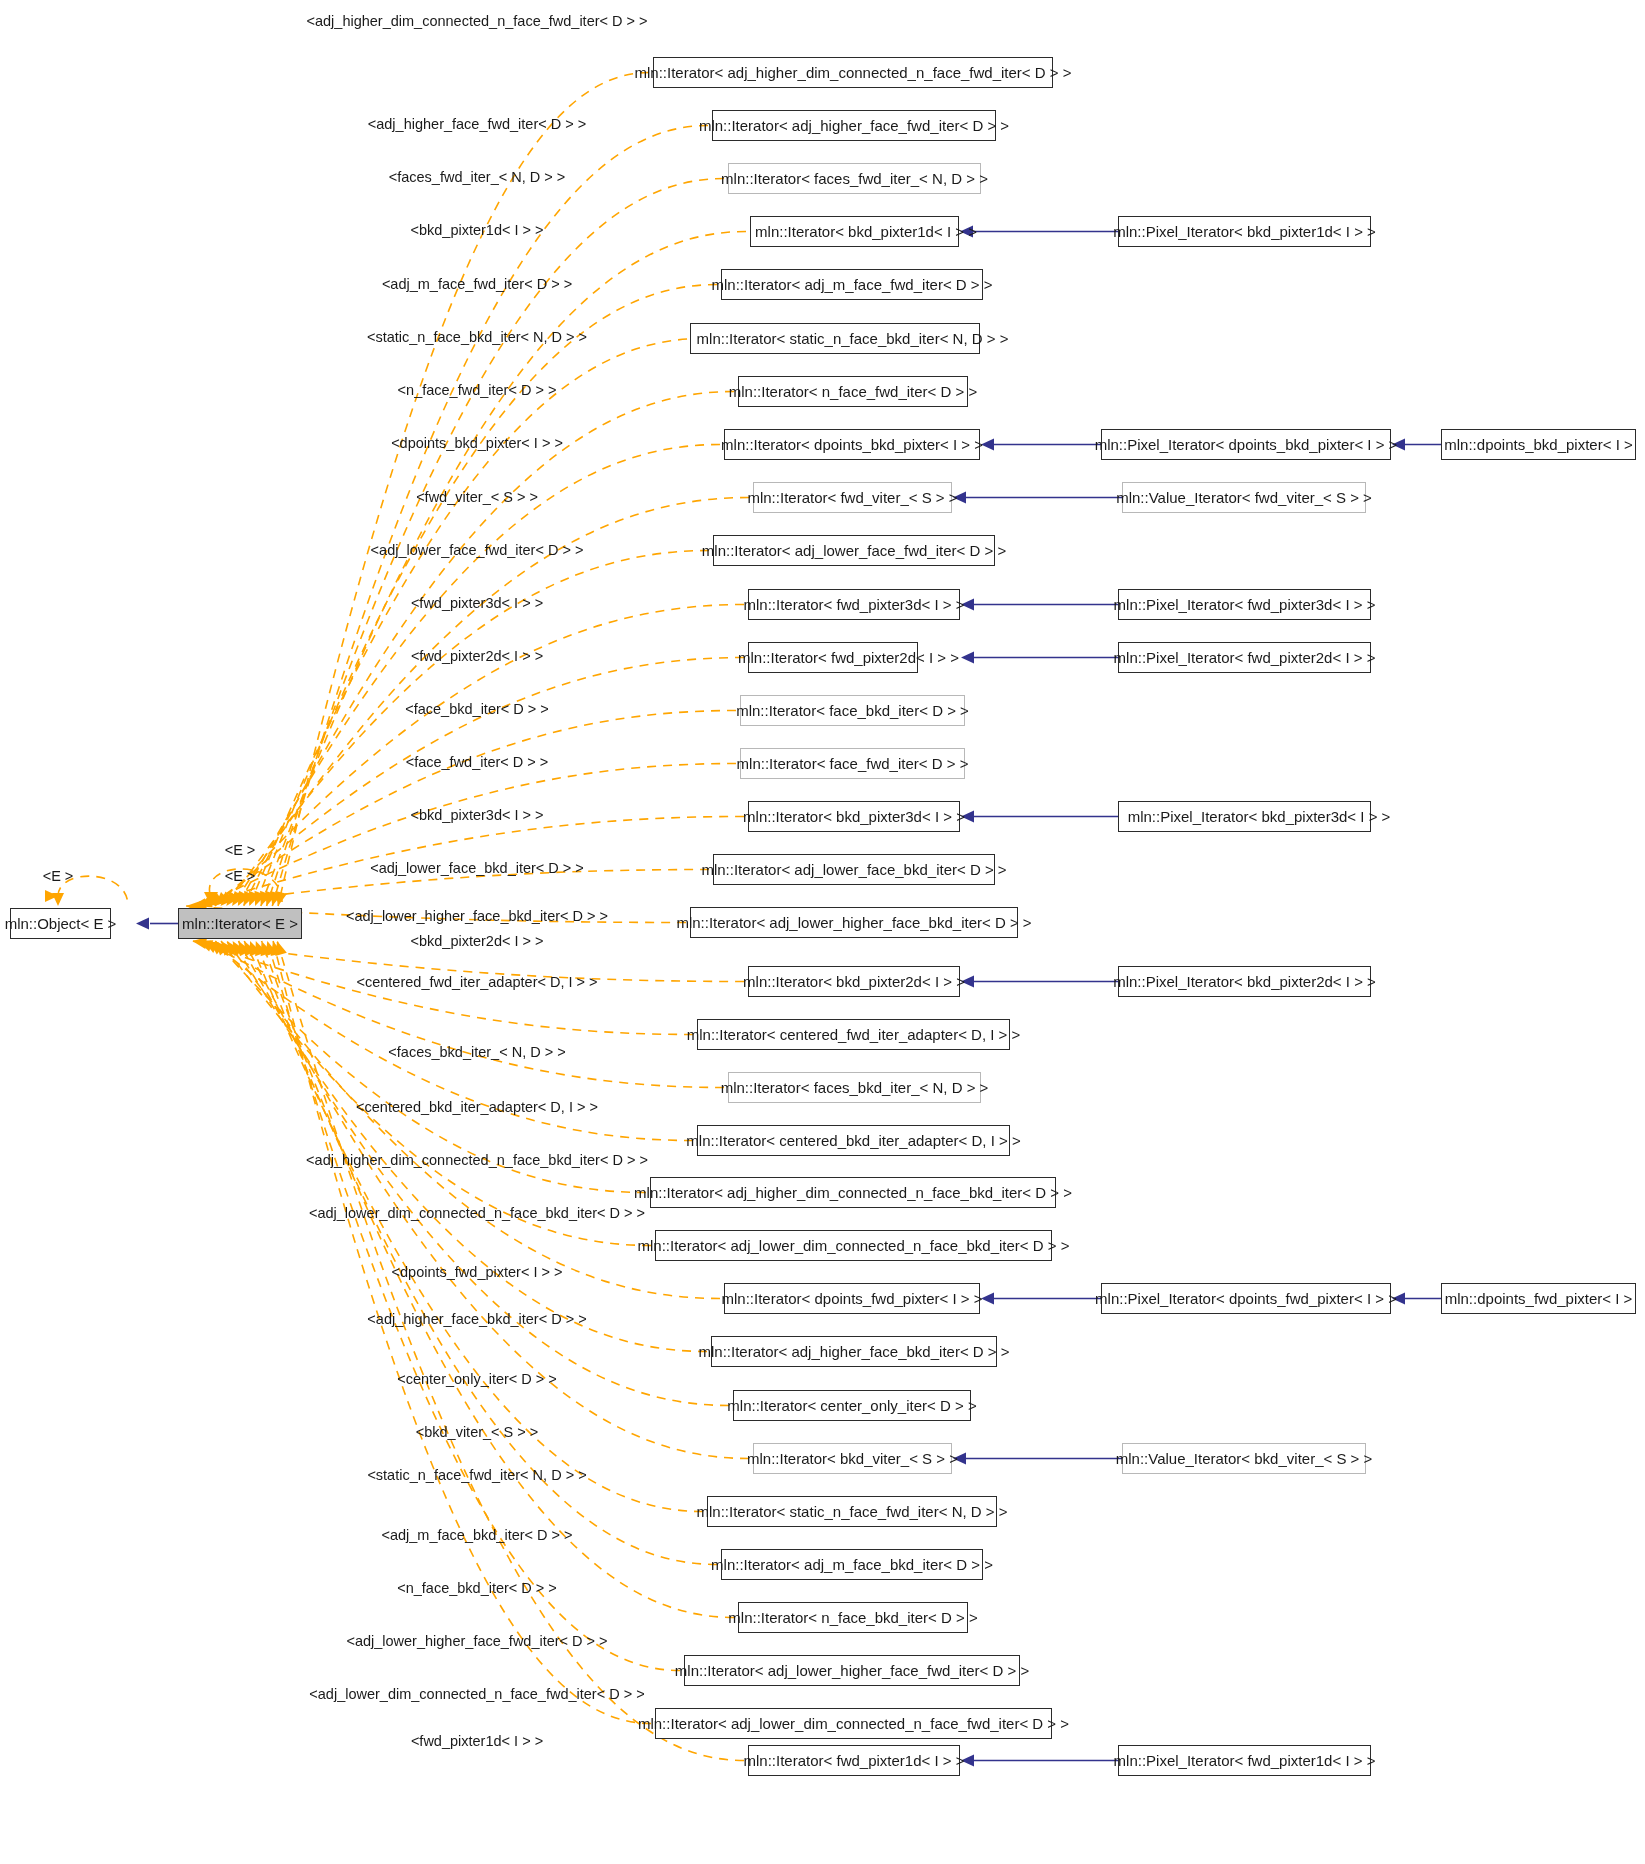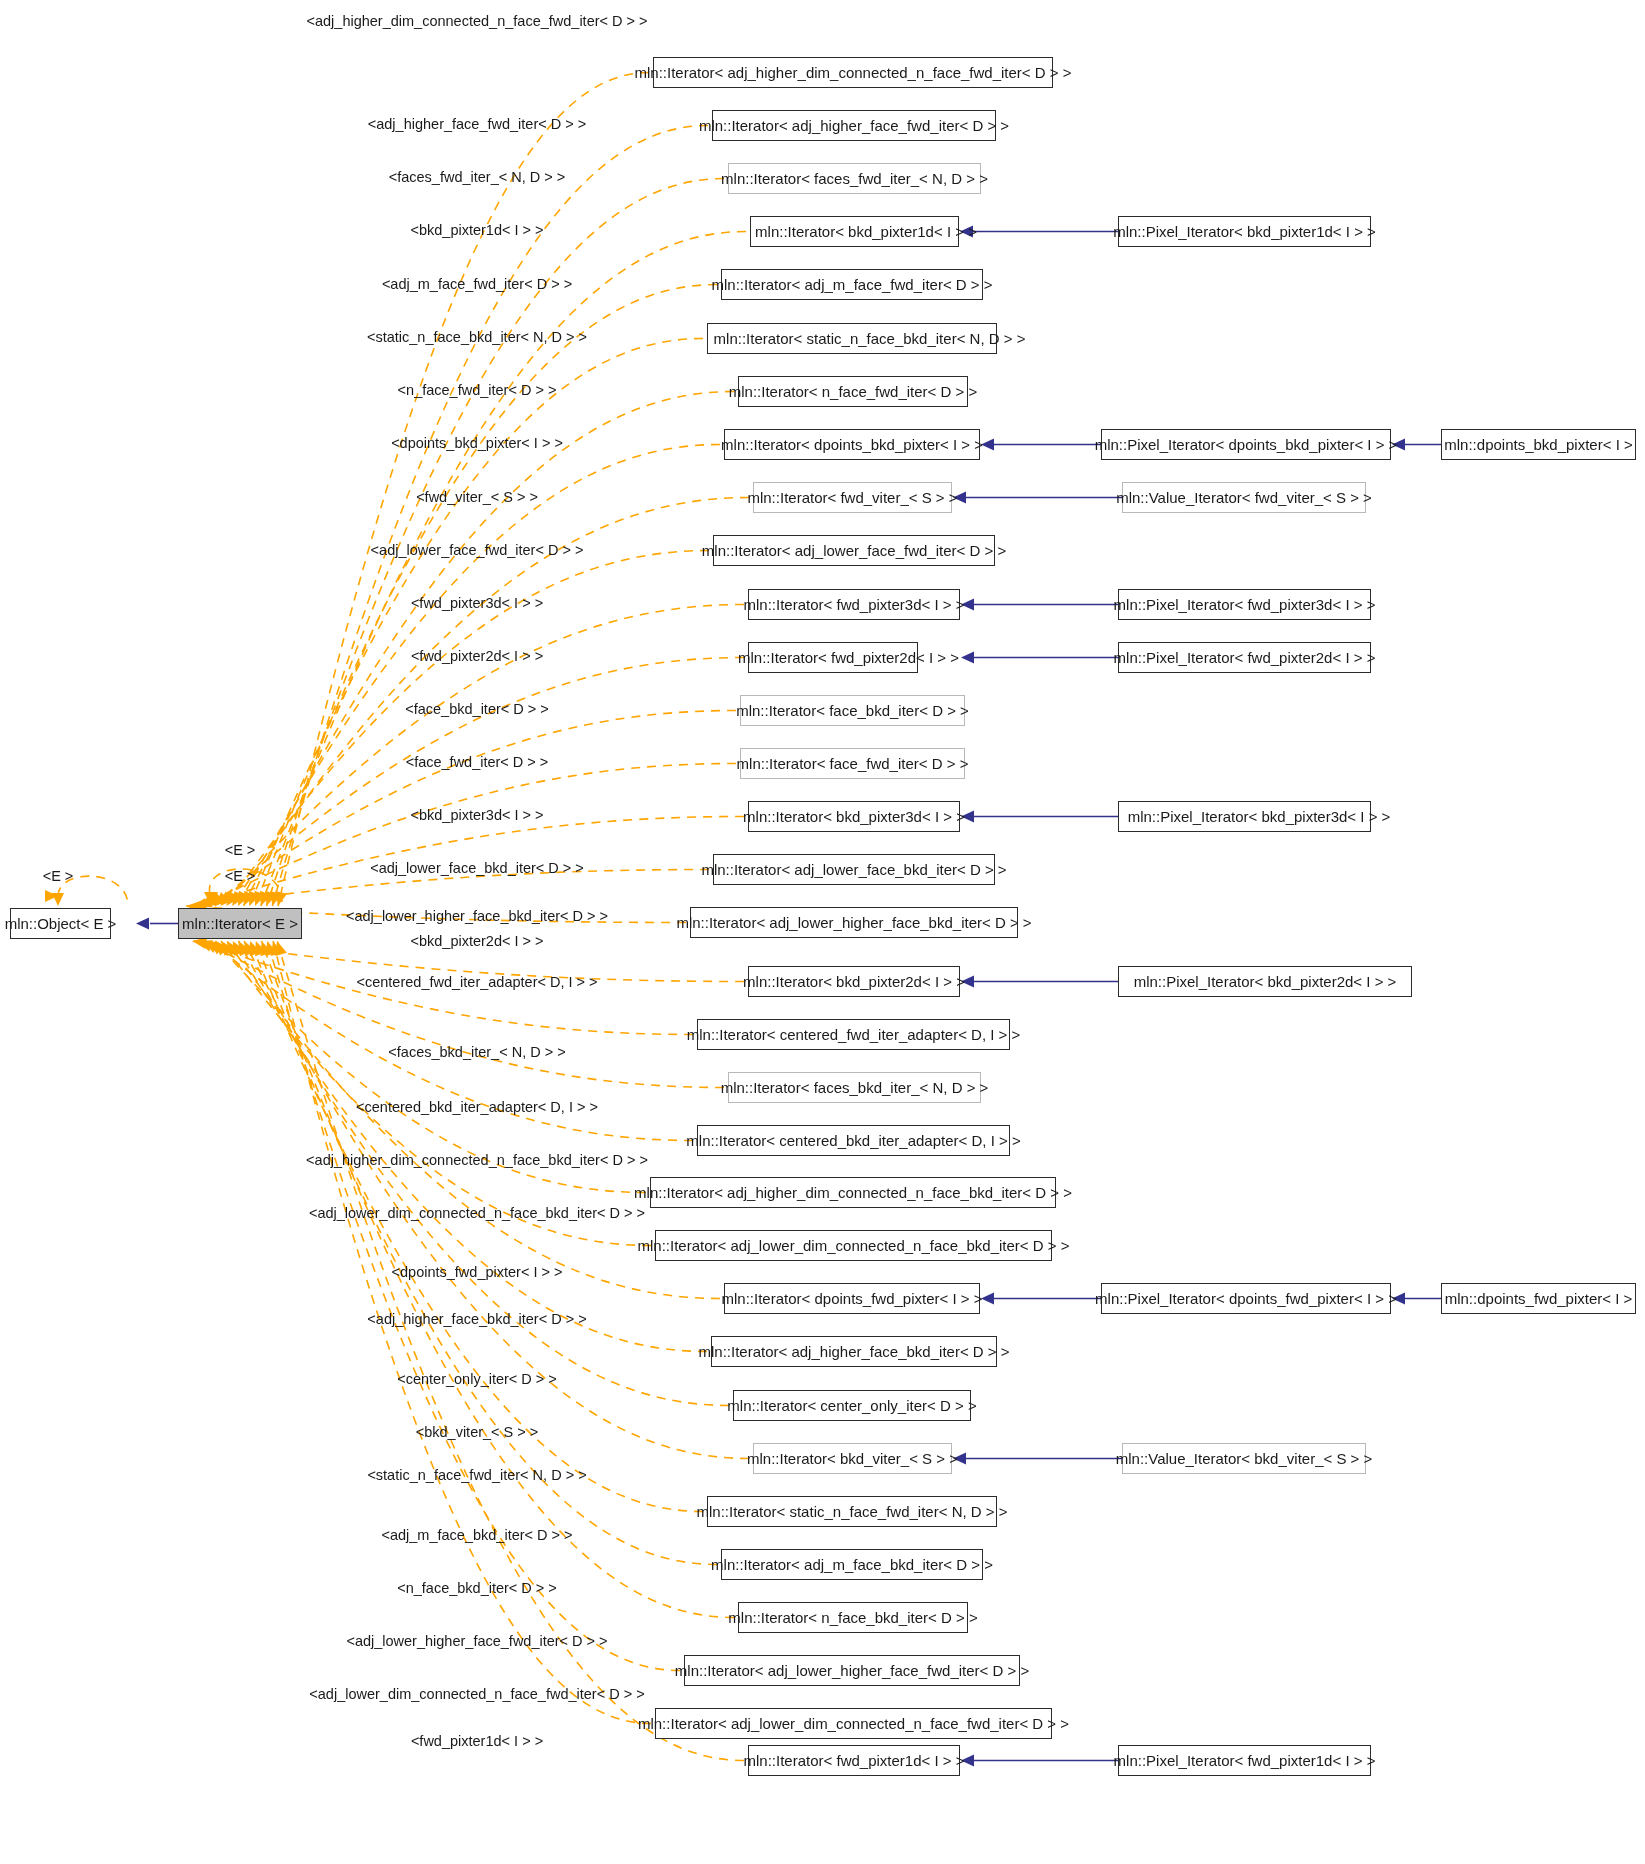--- a/index.html
+++ b/index.html
@@ -149,21 +149,21 @@
       <div class="elabel c" style="left: 477px; top: 117px;">&lt;adj_higher_face_fwd_iter&lt; D &gt; &gt;</div>
       <div class="node" style="left: 712px; top: 110px; width: 284px;">mln::Iterator&lt; adj_higher_face_fwd_iter&lt; D &gt; &gt;</div>
       <div class="elabel c" style="left: 477px; top: 170px;">&lt;faces_fwd_iter_&lt; N, D &gt; &gt;</div>
       <div class="node grey" style="left: 728px; top: 163px; width: 253px;">mln::Iterator&lt; faces_fwd_iter_&lt; N, D &gt; &gt;</div>
       <div class="elabel c" style="left: 477px; top: 223px;">&lt;bkd_pixter1d&lt; I &gt; &gt;</div>
       <div class="node" style="left: 750px; top: 216px; width: 209px; padding-left: 32px;">mln::Iterator&lt; bkd_pixter1d&lt; I &gt; &gt;</div>
       <div class="node" style="left: 1118px; top: 216px; width: 253px;">mln::Pixel_Iterator&lt; bkd_pixter1d&lt; I &gt; &gt;</div>
       <div class="elabel c" style="left: 477px; top: 277px;">&lt;adj_m_face_fwd_iter&lt; D &gt; &gt;</div>
       <div class="node" style="left: 721px; top: 269px; width: 262px;">mln::Iterator&lt; adj_m_face_fwd_iter&lt; D &gt; &gt;</div>
       <div class="elabel c" style="left: 477px; top: 330px;">&lt;static_n_face_bkd_iter&lt; N, D &gt; &gt;</div>
-      <div class="node" style="left: 707px; top: 323px; width: 290px; padding-left: 44px;">mln::Iterator&lt; static_n_face_bkd_iter&lt; N, D &gt; &gt;</div>
+      <div class="node" style="left: 690px; top: 323px; width: 290px; padding-left: 44px;">mln::Iterator&lt; static_n_face_bkd_iter&lt; N, D &gt; &gt;</div>
       <div class="elabel c" style="left: 477px; top: 383px;">&lt;n_face_fwd_iter&lt; D &gt; &gt;</div>
       <div class="node" style="left: 738px; top: 376px; width: 230px;">mln::Iterator&lt; n_face_fwd_iter&lt; D &gt; &gt;</div>
       <div class="elabel c" style="left: 477px; top: 436px;">&lt;dpoints_bkd_pixter&lt; I &gt; &gt;</div>
       <div class="node" style="left: 724px; top: 429px; width: 256px;">mln::Iterator&lt; dpoints_bkd_pixter&lt; I &gt; &gt;</div>
       <div class="node" style="left: 1101px; top: 429px; width: 290px;">mln::Pixel_Iterator&lt; dpoints_bkd_pixter&lt; I &gt; &gt;</div>
       <div class="node" style="left: 1441px; top: 429px; width: 195px;">mln::dpoints_bkd_pixter&lt; I &gt;</div>
       <div class="elabel c" style="left: 477px; top: 490px;">&lt;fwd_viter_&lt; S &gt; &gt;</div>
       <div class="node grey" style="left: 753px; top: 482px; width: 199px;">mln::Iterator&lt; fwd_viter_&lt; S &gt; &gt;</div>
       <div class="node grey" style="left: 1122px; top: 482px; width: 244px;">mln::Value_Iterator&lt; fwd_viter_&lt; S &gt; &gt;</div>
       <div class="elabel c" style="left: 477px; top: 543px;">&lt;adj_lower_face_fwd_iter&lt; D &gt; &gt;</div>
@@ -180,21 +180,21 @@
       <div class="node grey" style="left: 740px; top: 748px; width: 225px;">mln::Iterator&lt; face_fwd_iter&lt; D &gt; &gt;</div>
       <div class="elabel c" style="left: 477px; top: 808px;">&lt;bkd_pixter3d&lt; I &gt; &gt;</div>
       <div class="node" style="left: 748px; top: 801px; width: 212px;">mln::Iterator&lt; bkd_pixter3d&lt; I &gt; &gt;</div>
       <div class="node" style="left: 1118px; top: 801px; width: 253px; padding-left: 38px;">mln::Pixel_Iterator&lt; bkd_pixter3d&lt; I &gt; &gt;</div>
       <div class="elabel c" style="left: 477px; top: 861px;">&lt;adj_lower_face_bkd_iter&lt; D &gt; &gt;</div>
       <div class="node" style="left: 713px; top: 854px; width: 282px;">mln::Iterator&lt; adj_lower_face_bkd_iter&lt; D &gt; &gt;</div>
       <div class="elabel c" style="left: 477px; top: 909px;">&lt;adj_lower_higher_face_bkd_iter&lt; D &gt; &gt;</div>
       <div class="node" style="left: 690px; top: 907px; width: 328px;">mln::Iterator&lt; adj_lower_higher_face_bkd_iter&lt; D &gt; &gt;</div>
       <div class="elabel c" style="left: 477px; top: 934px;">&lt;bkd_pixter2d&lt; I &gt; &gt;</div>
       <div class="node" style="left: 748px; top: 966px; width: 212px;">mln::Iterator&lt; bkd_pixter2d&lt; I &gt; &gt;</div>
-      <div class="node" style="left: 1118px; top: 966px; width: 294px;">mln::Pixel_Iterator&lt; bkd_pixter2d&lt; I &gt; &gt;</div>
+      <div class="node" style="left: 1118px; top: 966px; width: 253px;">mln::Pixel_Iterator&lt; bkd_pixter2d&lt; I &gt; &gt;</div>
       <div class="elabel c" style="left: 477px; top: 975px;">&lt;centered_fwd_iter_adapter&lt; D, I &gt; &gt;</div>
       <div class="node" style="left: 697px; top: 1019px; width: 313px;">mln::Iterator&lt; centered_fwd_iter_adapter&lt; D, I &gt; &gt;</div>
       <div class="elabel c" style="left: 477px; top: 1045px;">&lt;faces_bkd_iter_&lt; N, D &gt; &gt;</div>
       <div class="node grey" style="left: 728px; top: 1072px; width: 253px;">mln::Iterator&lt; faces_bkd_iter_&lt; N, D &gt; &gt;</div>
       <div class="elabel c" style="left: 477px; top: 1100px;">&lt;centered_bkd_iter_adapter&lt; D, I &gt; &gt;</div>
       <div class="node" style="left: 697px; top: 1125px; width: 313px;">mln::Iterator&lt; centered_bkd_iter_adapter&lt; D, I &gt; &gt;</div>
       <div class="elabel c" style="left: 477px; top: 1153px;">&lt;adj_higher_dim_connected_n_face_bkd_iter&lt; D &gt; &gt;</div>
       <div class="node" style="left: 650px; top: 1177px; width: 406px;">mln::Iterator&lt; adj_higher_dim_connected_n_face_bkd_iter&lt; D &gt; &gt;</div>
       <div class="elabel c" style="left: 477px; top: 1206px;">&lt;adj_lower_dim_connected_n_face_bkd_iter&lt; D &gt; &gt;</div>
       <div class="node" style="left: 655px; top: 1230px; width: 397px;">mln::Iterator&lt; adj_lower_dim_connected_n_face_bkd_iter&lt; D &gt; &gt;</div>

